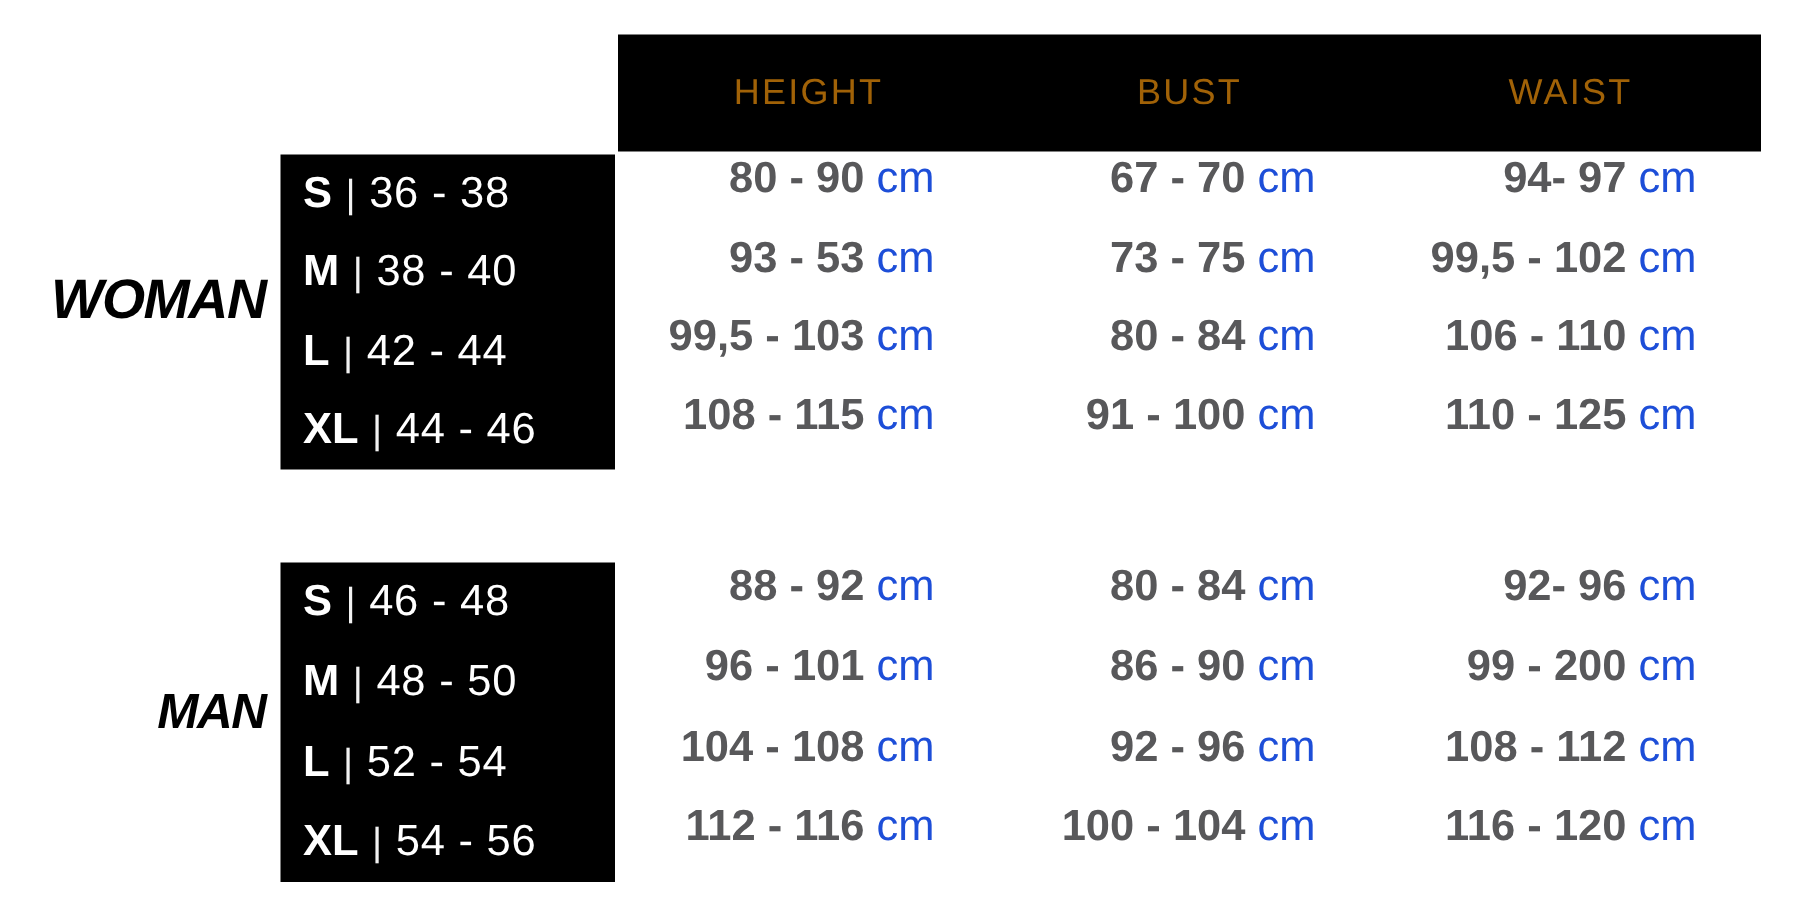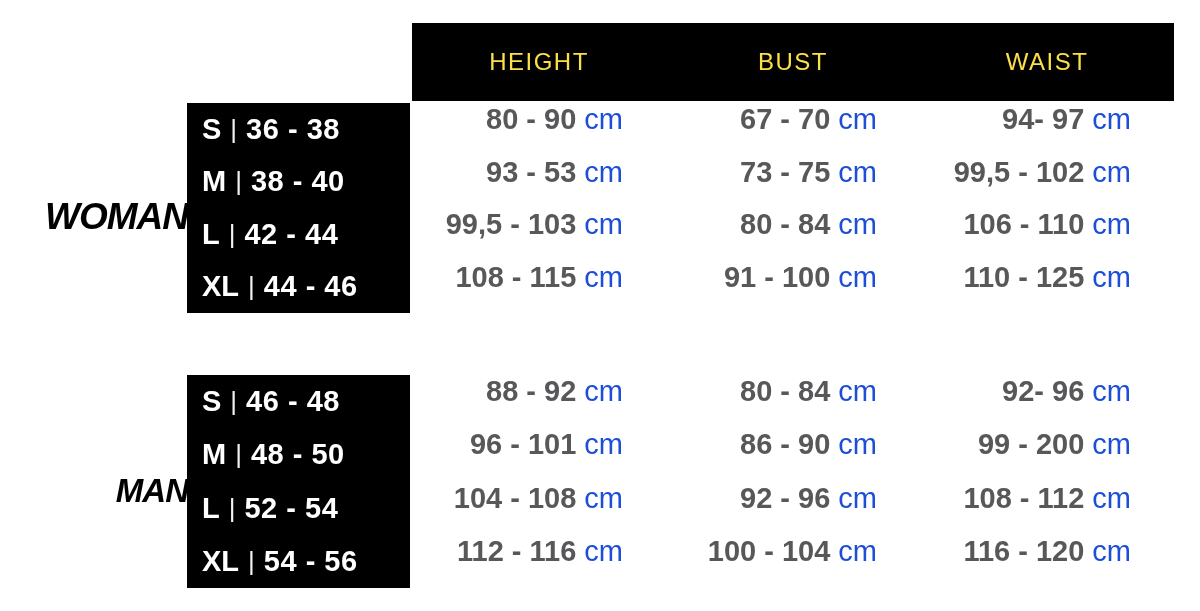--- a/index.html
+++ b/index.html
@@ -9,47 +9,46 @@
     font-family:"Liberation Sans", sans-serif; overflow:hidden;
   }
 
   
   .header-bar {
     position:absolute; left:412px; top:23px; width:762px; height:78px;
     background:#000000; display:flex;
   }
   .header-cell {
     flex:1; display:flex; align-items:center; justify-content:center;
-    color:#fde047; font-size:24px; font-weight:400; letter-spacing:1.5px;
+    color:#a16207; font-size:24px; font-weight:400; letter-spacing:1.5px;
   }
 
   
   .gender-label {
-    position:absolute; left:11px; width:177px; text-align:right;
+    position:absolute; left:0; width:177px; text-align:right;
     font-style:italic; font-weight:bold; color:#000000; letter-spacing:-1px;
     white-space:nowrap;
-    margin-top:17px;
   }
   .gender-label.woman { top:181px; font-size:37px; line-height:38px; }
   .gender-label.man   { top:456px; font-size:33px; line-height:36px; }
 
   
   .size-box {
     position:absolute; left:187px; width:223px; background:#000000;
     display:flex; flex-direction:column;
   }
   .size-box.woman { top:103px; height:210px; }
   .size-box.man   { top:375px; height:213px; }
   .size-row {
     flex:1; display:flex; align-items:center; padding-left:15px;
     color:#ffffff; font-size:29px; white-space:nowrap;
   }
   .size-code  { font-weight:bold; }
   .size-sep   { font-weight:400; margin:0 9px; font-size:26px; opacity:.95; }
-  .size-range { font-weight:700; letter-spacing:.5px; }
+  .size-range { font-weight:400; letter-spacing:.5px; }
 
   
   .values-grid {
     position:absolute; left:412px; width:762px;
     display:grid; grid-template-columns:repeat(3,1fr);
   }
   .values-grid.woman { top:103px; height:210px; grid-template-rows:repeat(4,1fr); }
   .values-grid.man   { top:375px; height:213px; grid-template-rows:repeat(4,1fr); }
   .vcell {
     display:flex; align-items:flex-start; justify-content:flex-end;

